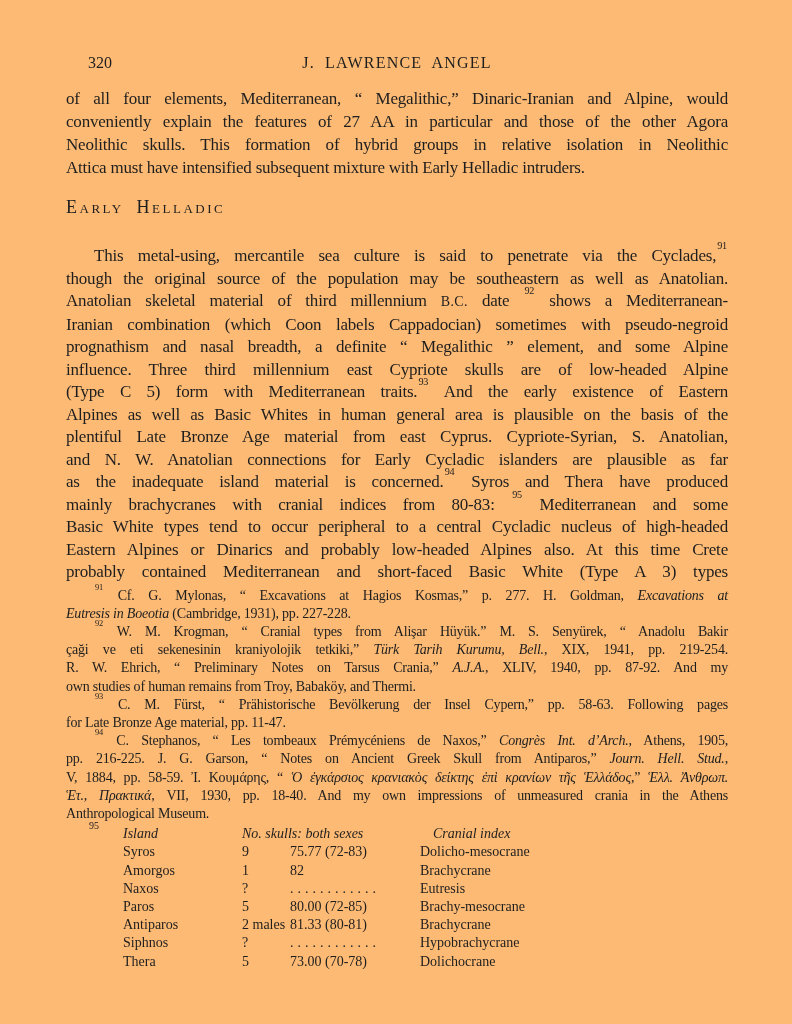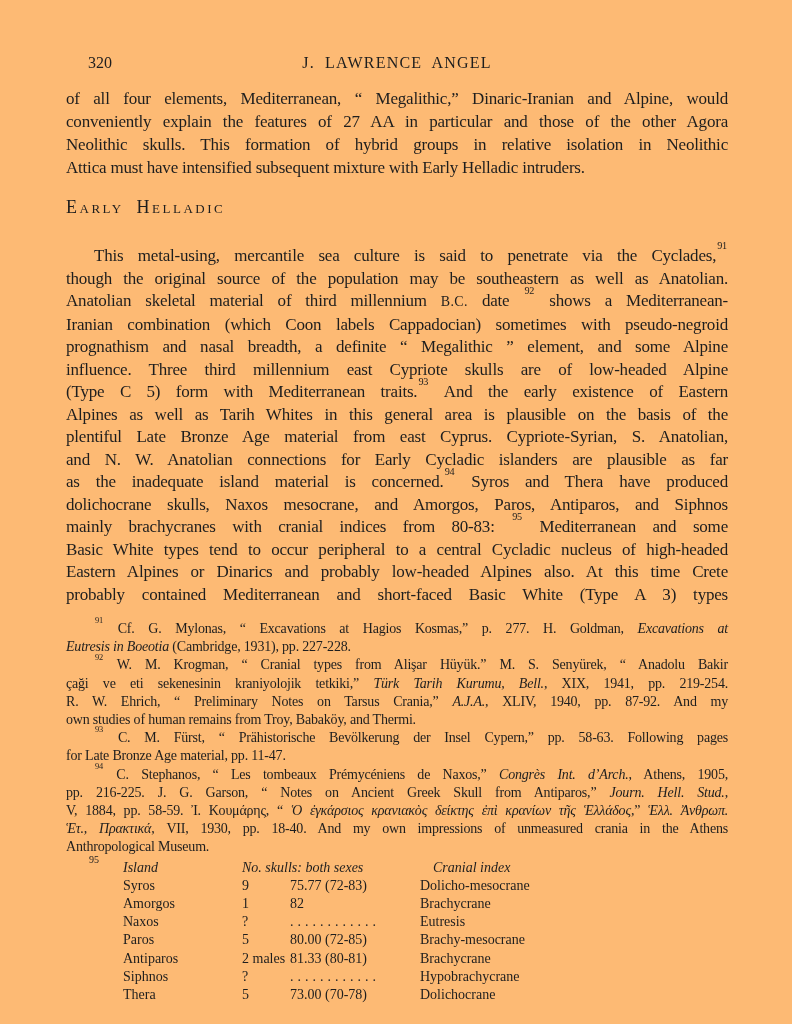--- a/index.html
+++ b/index.html
@@ -32,21 +32,21 @@
     font-size:18px;
     line-height:22px;
     letter-spacing:2.5px;
     word-spacing:6px;
   }
 
   sup { font-size:0.6em; line-height:0; position:relative; top:-0.5em; padding:0 1px; }
   .sc { font-size:0.82em; letter-spacing:0.4px; }
   i { font-style:italic; }
 
-  .footnotes { margin-top:14px; font-size:14px; line-height:18.2px; letter-spacing:-0.2px; }
+  .footnotes { margin-top:3px; font-size:14px; line-height:18.2px; letter-spacing:-0.2px; }
   .footnote { margin:0; }
 
   .fn-table { margin-top:2px; font-size:14px; line-height:18.2px; }
   .fn-head, .fn-row { display:grid; }
   .fn-head { grid-template-columns:57px 119px 178px 1fr; font-style:italic; }
   .fn-row  { grid-template-columns:57px 119px 48px 130px 1fr; }
   .fn-head .cat { padding-left:13px; }
   .cell { white-space:nowrap; }
   .cell.marker { padding-left:22px; font-style:normal; }
   .cell.marker sup { font-size:10px; top:-3px; }
@@ -72,25 +72,24 @@
   <div class="heading">Early Helladic</div>
 
   <div class="para para2" id="para2">
       <div class="line just indent">This metal-using, mercantile sea culture is said to penetrate via the Cyclades,<sup>91</sup></div>
       <div class="line just">though the original source of the population may be southeastern as well as Anatolian.</div>
       <div class="line just">Anatolian skeletal material of third millennium <span class="sc">B.C.</span> date <sup>92</sup> shows a Mediterranean-</div>
       <div class="line just">Iranian combination (which Coon labels Cappadocian) sometimes with pseudo-negroid</div>
       <div class="line just">prognathism and nasal breadth, a definite “ Megalithic ” element, and some Alpine</div>
       <div class="line just">influence.  Three third millennium east Cypriote skulls are of low-headed Alpine</div>
       <div class="line just">(Type C 5) form with Mediterranean traits.<sup>93</sup>  And the early existence of Eastern</div>
-      <div class="line just">Alpines as well as Tarih Whites in this general area is plausible on the basis of the</div>
+      <div class="line just">Alpines as well as Basic Whites in human general area is plausible on the basis of the</div>
       <div class="line just">plentiful Late Bronze Age material from east Cyprus.  Cypriote-Syrian, S. Anatolian,</div>
       <div class="line just">and N. W. Anatolian connections for Early Cycladic islanders are plausible as far</div>
       <div class="line just">as the inadequate island material is concerned.<sup>94</sup>  Syros and Thera have produced</div>
-      <div class="line just">dolichocrane skulls, Naxos mesocrane, and Amorgos, Paros, Antiparos, and Siphnos</div>
       <div class="line just">mainly brachycranes with cranial indices from 80-83: <sup>95</sup>  Mediterranean and some</div>
       <div class="line just">Basic White types tend to occur peripheral to a central Cycladic nucleus of high-headed</div>
       <div class="line just">Eastern Alpines or Dinarics and probably low-headed Alpines also.  At this time Crete</div>
       <div class="line just">probably contained Mediterranean and short-faced Basic White (Type A 3) types</div>
     </div>
 
   <div class="footnotes" id="footnotes">
       <div class="footnote">
         <div class="line just indent"><sup>91</sup> Cf. G. Mylonas, “ Excavations at Hagios Kosmas,” p. 277.  H. Goldman, <i>Excavations at</i></div>
         <div class="line"><i>Eutresis in Boeotia</i> (Cambridge, 1931), pp. 227-228.</div>

